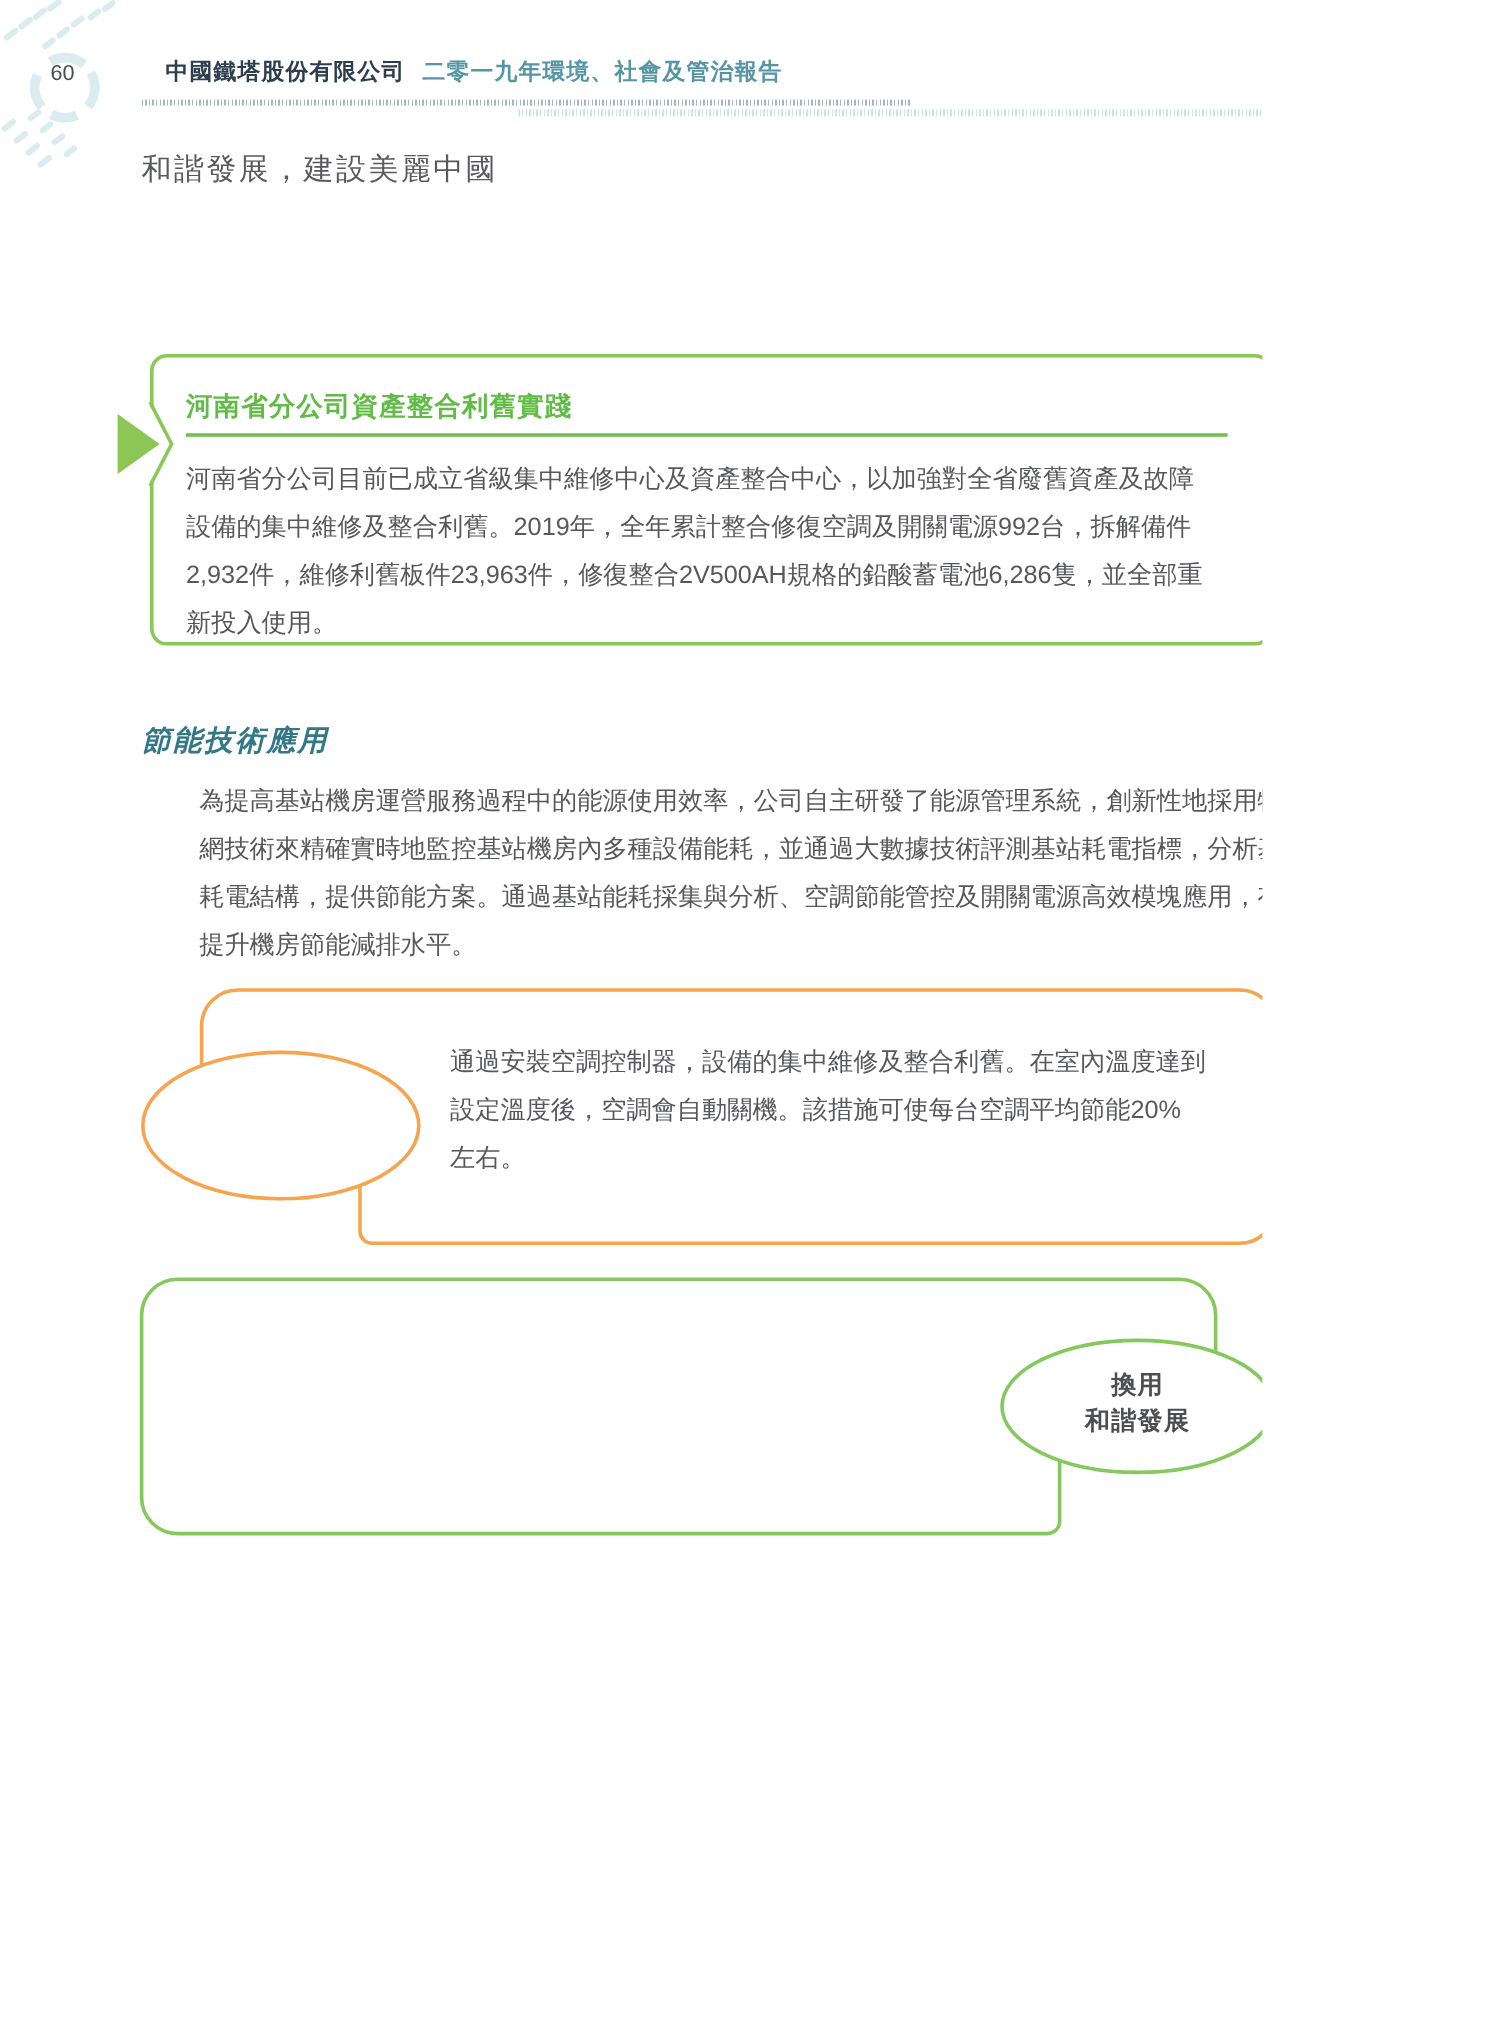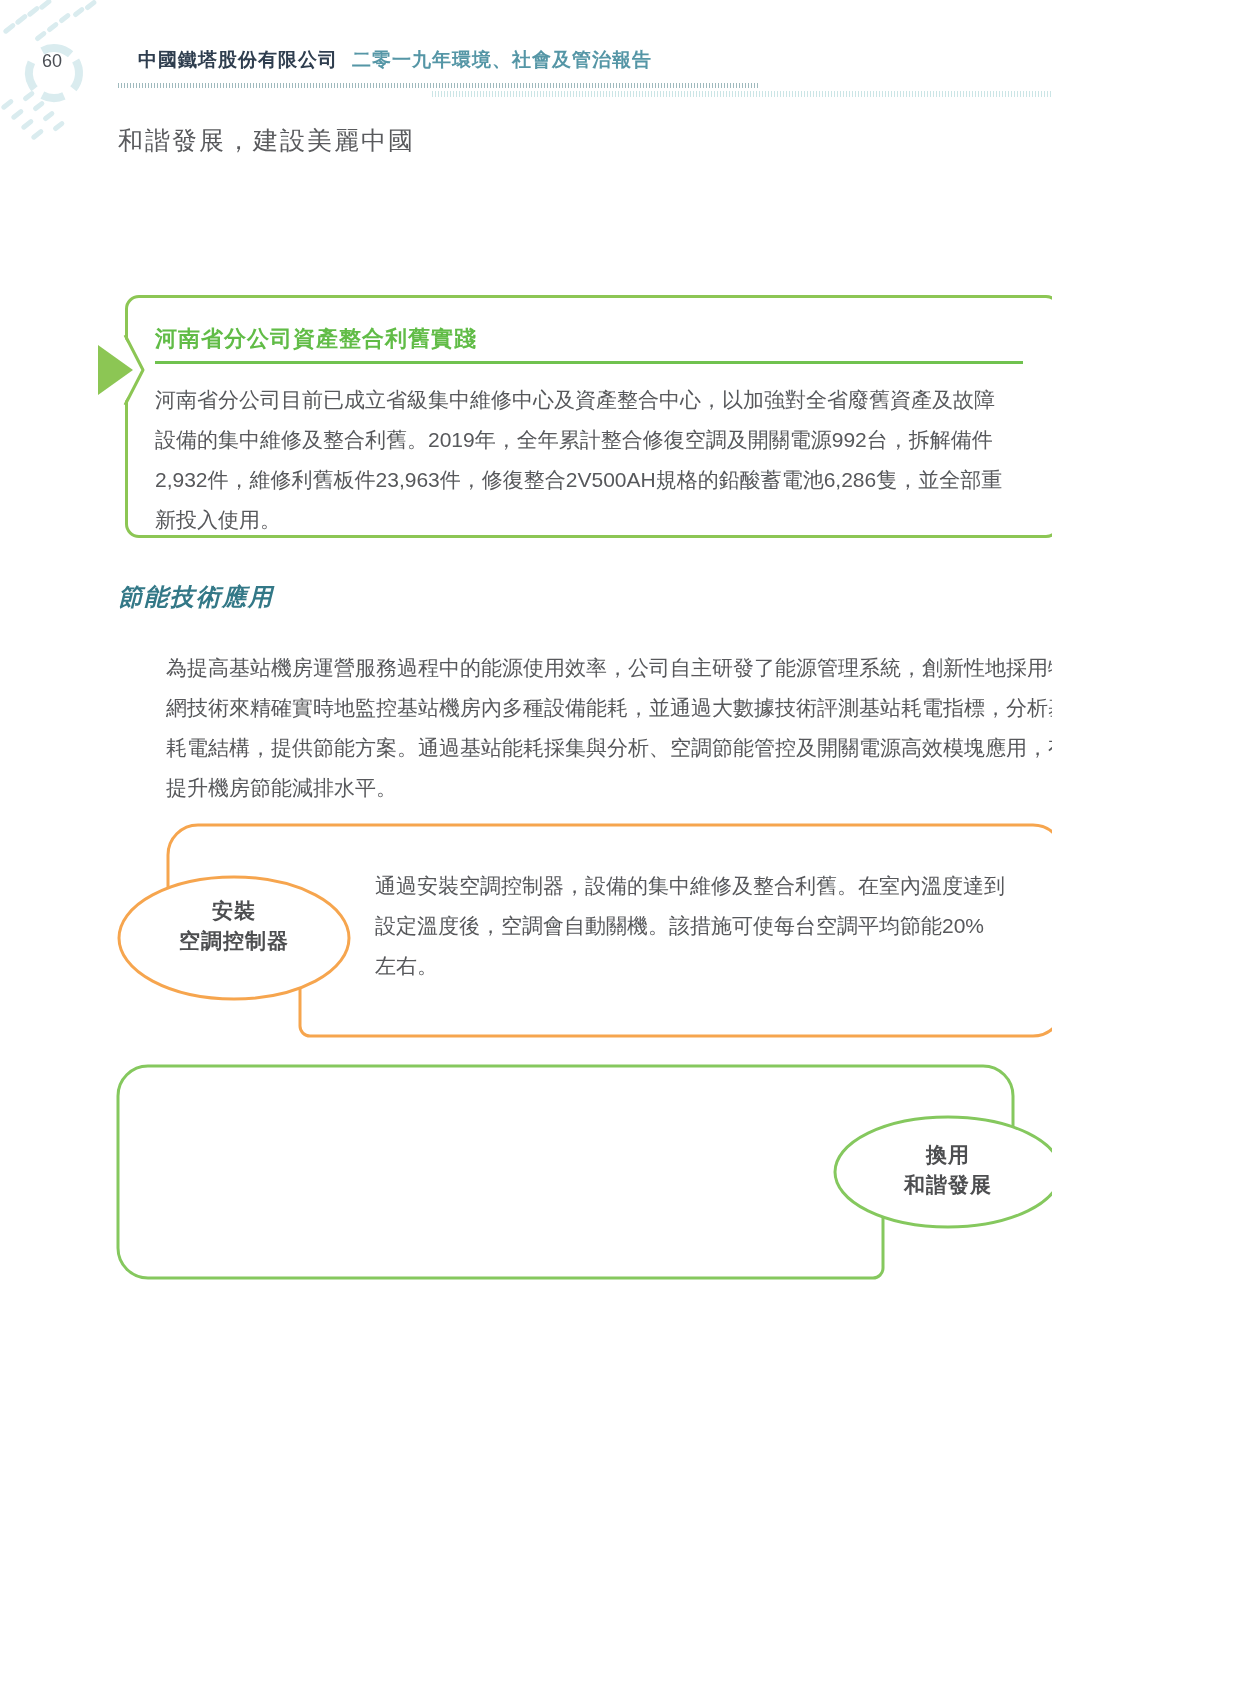--- a/index.html
+++ b/index.html
@@ -28,21 +28,21 @@
   
   .case-box{
     left:125px;top:295px;width:935px;height:243px;box-sizing:border-box;
     border:3px solid var(--green);border-radius:14px;background:#fff;
   }
   .case-title{position:absolute;left:27px;top:26px;font-size:22px;font-weight:bold;color:var(--green-title);letter-spacing:1px;}
   .case-underline{position:absolute;left:27px;top:63px;width:868px;height:3px;background:var(--green-underline);}
   .case-body{position:absolute;left:27px;top:82px;width:886px;font-size:21px;line-height:40px;color:var(--text);white-space:pre-line;}
   .case-arrow{left:85px;top:325px;}
   
-  .energy-heading{left:118px;top:581px;font-size:24px;font-weight:bold;font-style:italic;color:var(--teal-heading);letter-spacing:2px;}
+  .energy-heading{left:118px;top:601px;font-size:24px;font-weight:bold;font-style:italic;color:var(--teal-heading);letter-spacing:2px;}
   .energy-para{left:118px;top:648px;width:1015px;font-size:21px;line-height:40px;color:var(--text);white-space:pre-line;margin-left:48px;}
   
   .bubble-shape path,.bubble-shape ellipse{fill:#ffffff;stroke-width:3px;stroke-linejoin:round;}
   .bubble-orange path,.bubble-orange ellipse{stroke:var(--orange);}
   .bubble-green path,.bubble-green ellipse{stroke:var(--bubble-green);}
   .bubble-label{width:220px;text-align:center;font-size:21px;font-weight:bold;line-height:30px;color:var(--label);white-space:pre-line;letter-spacing:1px;}
   .label-aircon{left:124px;top:896px;}
   .label-module{left:838px;top:1140px;}
   .bubble-text{font-size:21px;line-height:40px;color:var(--text);white-space:pre-line;}
   .text-aircon{left:375px;top:866px;width:680px;}
@@ -106,22 +106,20 @@
   <div class="abs energy-heading">節能技術應用</div>
   <div class="abs energy-para">為提高基站機房運營服務過程中的能源使用效率，公司自主研發了能源管理系統，創新性地採用物聯
 網技術來精確實時地監控基站機房內多種設備能耗，並通過大數據技術評測基站耗電指標，分析基站
 耗電結構，提供節能方案。通過基站能耗採集與分析、空調節能管控及開關電源高效模塊應用，有效
 提升機房節能減排水平。</div>
 
   <svg class="abs bubble-shape bubble-orange" style="left:110px;top:818px;" width="965" height="224" viewBox="0 0 965 224">
     <path d="M 88 7 H 923 A 30 30 0 0 1 953 37 V 188 A 30 30 0 0 1 923 218 H 200 A 10 10 0 0 1 190 208 V 137 L 58 117 V 37 A 30 30 0 0 1 88 7 Z"></path>
     <ellipse cx="124" cy="120" rx="115" ry="61"></ellipse>
   </svg>
-  <div class="abs bubble-label label-aircon">安裝
-空調控制器</div>
   <div class="abs bubble-text text-aircon">通過安裝空調控制器，設備的集中維修及整合利舊。在室內溫度達到
 設定溫度後，空調會自動關機。該措施可使每台空調平均節能20%
 左右。</div>
 
   <svg class="abs bubble-shape bubble-green" style="left:108px;top:1056px;" width="965" height="235" viewBox="0 0 965 235">
     <path d="M 40 10 H 875 A 30 30 0 0 1 905 40 V 104 L 775 129 V 212 A 10 10 0 0 1 765 222 H 40 A 30 30 0 0 1 10 192 V 40 A 30 30 0 0 1 40 10 Z"></path>
     <ellipse cx="840" cy="116" rx="113" ry="55"></ellipse>
   </svg>
   <div class="abs bubble-label label-module">換用
 和諧發展</div>

